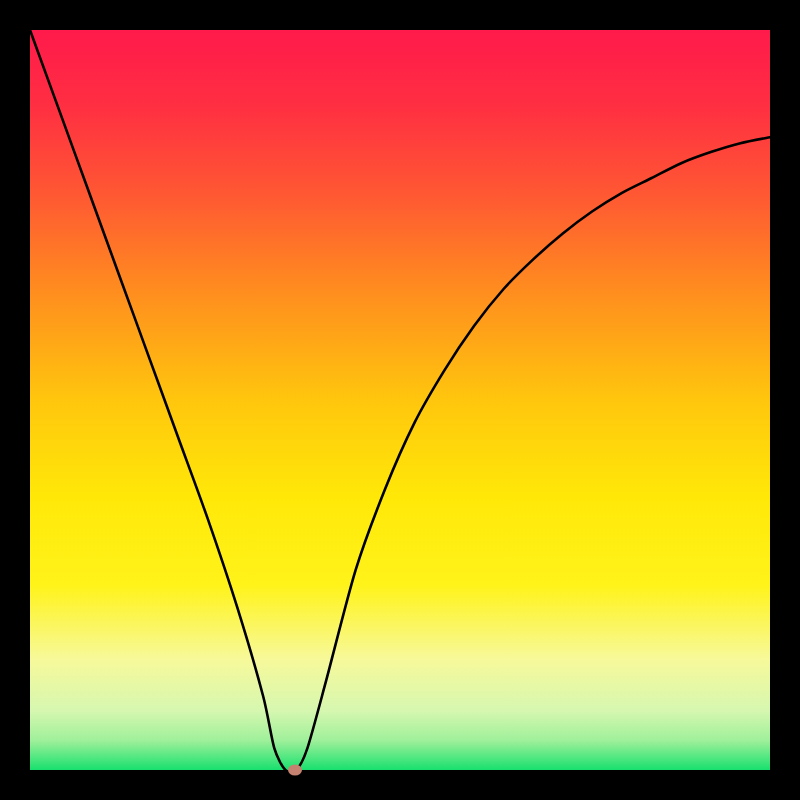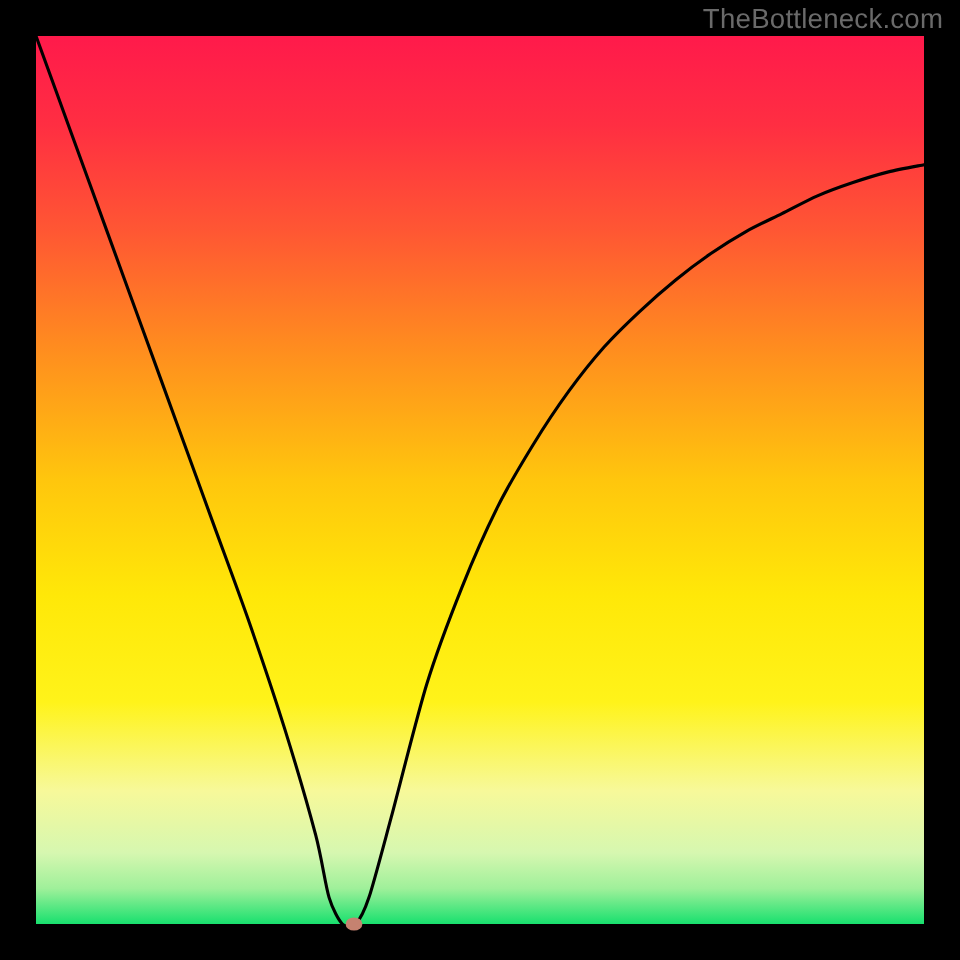--- a/index.html
+++ b/index.html
@@ -56,21 +56,20 @@
     height: 11px;
     background: #c58270;
     border-radius: 50%;
     transform: translate(-50%, -50%);
   }
 </style>
 </head>
 <body>
 
 <div class="frame">
-  <div class="watermark">TheBottleneck.com</div>
 
   <div class="plot-outer">
     <svg class="plot-inner" viewBox="0 0 740 740" preserveAspectRatio="none">
       <defs>
         <linearGradient id="bg-grad" x1="0" y1="0" x2="0" y2="1">
             <stop offset="0%" stop-color="#ff1a4b"></stop>
             <stop offset="10%" stop-color="#ff2e42"></stop>
             <stop offset="22%" stop-color="#ff5733"></stop>
             <stop offset="35%" stop-color="#ff8c1f"></stop>
             <stop offset="50%" stop-color="#ffc60d"></stop>

